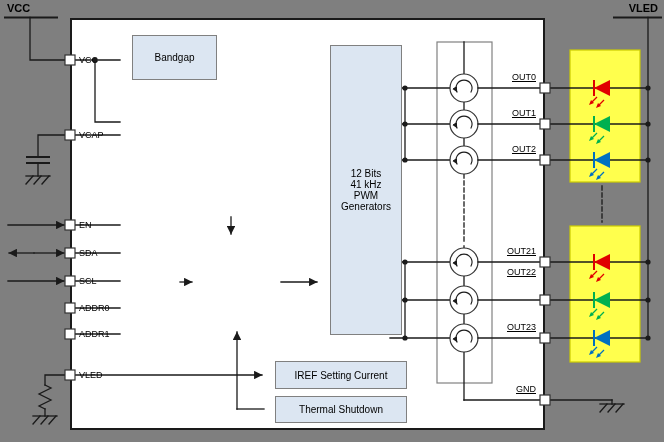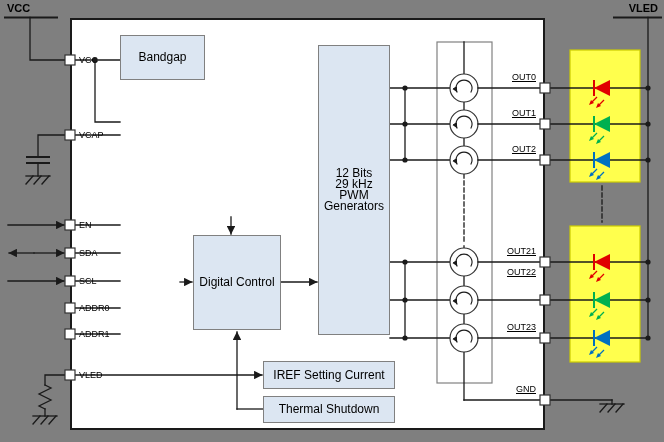--- a/index.html
+++ b/index.html
@@ -28,21 +28,21 @@
   .led-red{color:var(--led_red);} .led-green{color:var(--led_green);} .led-blue{color:var(--led_blue);}
   .cc-f{fill:currentColor;stroke:none;}
   .cc-s{stroke:currentColor;fill:none;stroke-width:1.3;}
   .cc-bar{stroke:currentColor;fill:none;stroke-width:2;}
   .lp,.rp,.rail,.block{position:absolute;color:#000;}
   .lp{left:79px;font-size:9px;line-height:12px;z-index:4;}
   .rp{left:470px;width:66px;text-align:right;font-size:9px;line-height:12px;z-index:4;text-decoration:underline;}
   .rail{font-size:11px;font-weight:bold;z-index:4;}
   .block{background:var(--block_fill);border:1px solid var(--block_border);
          box-sizing:border-box;display:flex;flex-direction:column;align-items:center;
-         justify-content:center;text-align:right;font-size:12px;line-height:11px;z-index:3;}
+         justify-content:center;text-align:right;font-size:10px;line-height:11px;z-index:3;margin-left:12px;}
 </style>
 </head>
 <body>
 
 <div id="canvas">
 
   <div id="chip"></div>
 
   <svg class="layer" width="664" height="442">
     <defs>
@@ -290,26 +290,23 @@
   <div class="rp" style="top:107px">OUT1</div>
   <div class="rp" style="top:143px">OUT2</div>
   <div class="rp" style="top:245px">OUT21</div>
   <div class="rp" style="top:266px">OUT22</div>
   <div class="rp" style="top:321px">OUT23</div>
   <div class="rp" style="top:383px">GND</div>
 
   <div class="block" style="left:120px;top:35px;width:85px;height:45px">
     <span>Bandgap</span>
   </div>
-  <div class="block" style="left:193px;top:235px;width:88px;height:95px">
-    <span>Digital Control</span>
-  </div>
   <div class="block" style="left:318px;top:45px;width:72px;height:290px">
     <span>12 Bits</span>
-    <span>29 kHz</span>
+    <span>41 kHz</span>
     <span>PWM</span>
     <span>Generators</span>
   </div>
   <div class="block" style="left:263px;top:361px;width:132px;height:28px">
     <span>IREF Setting Current</span>
   </div>
   <div class="block" style="left:263px;top:396px;width:132px;height:27px">
     <span>Thermal Shutdown</span>
   </div>
 

